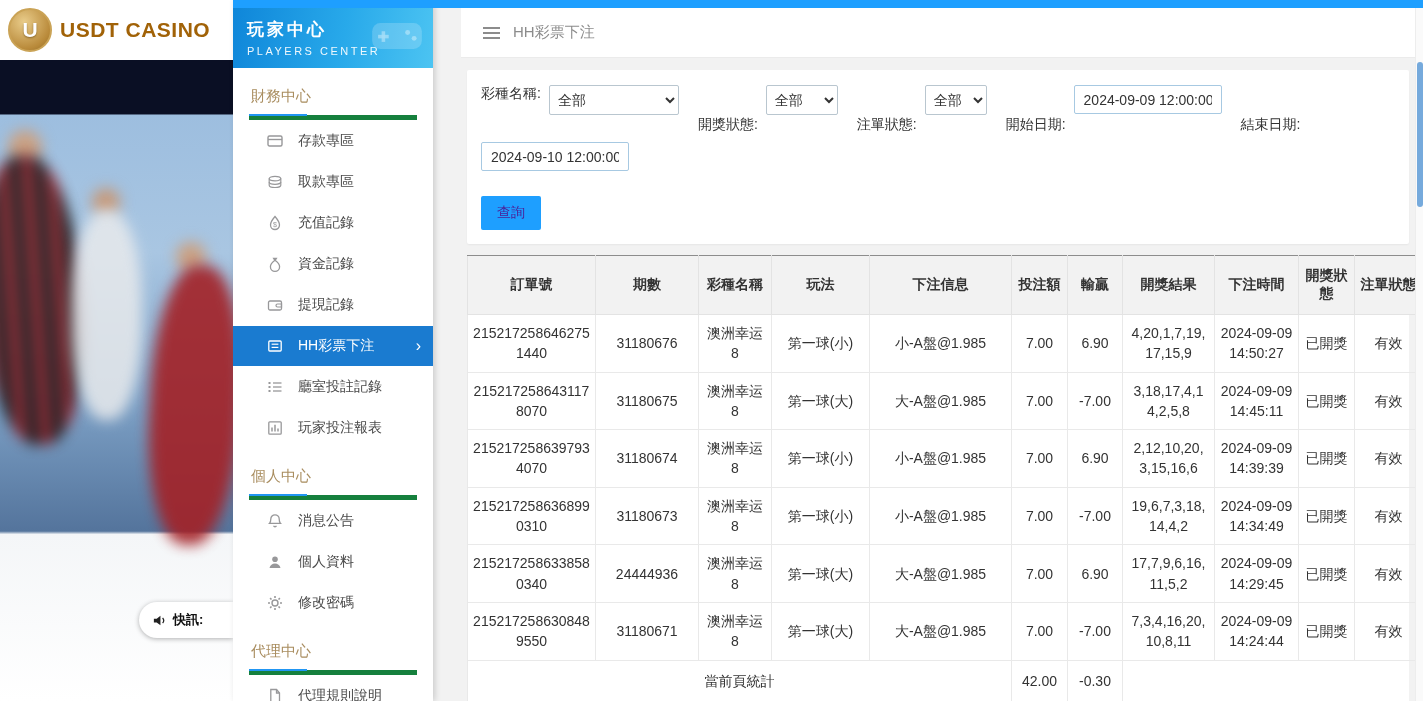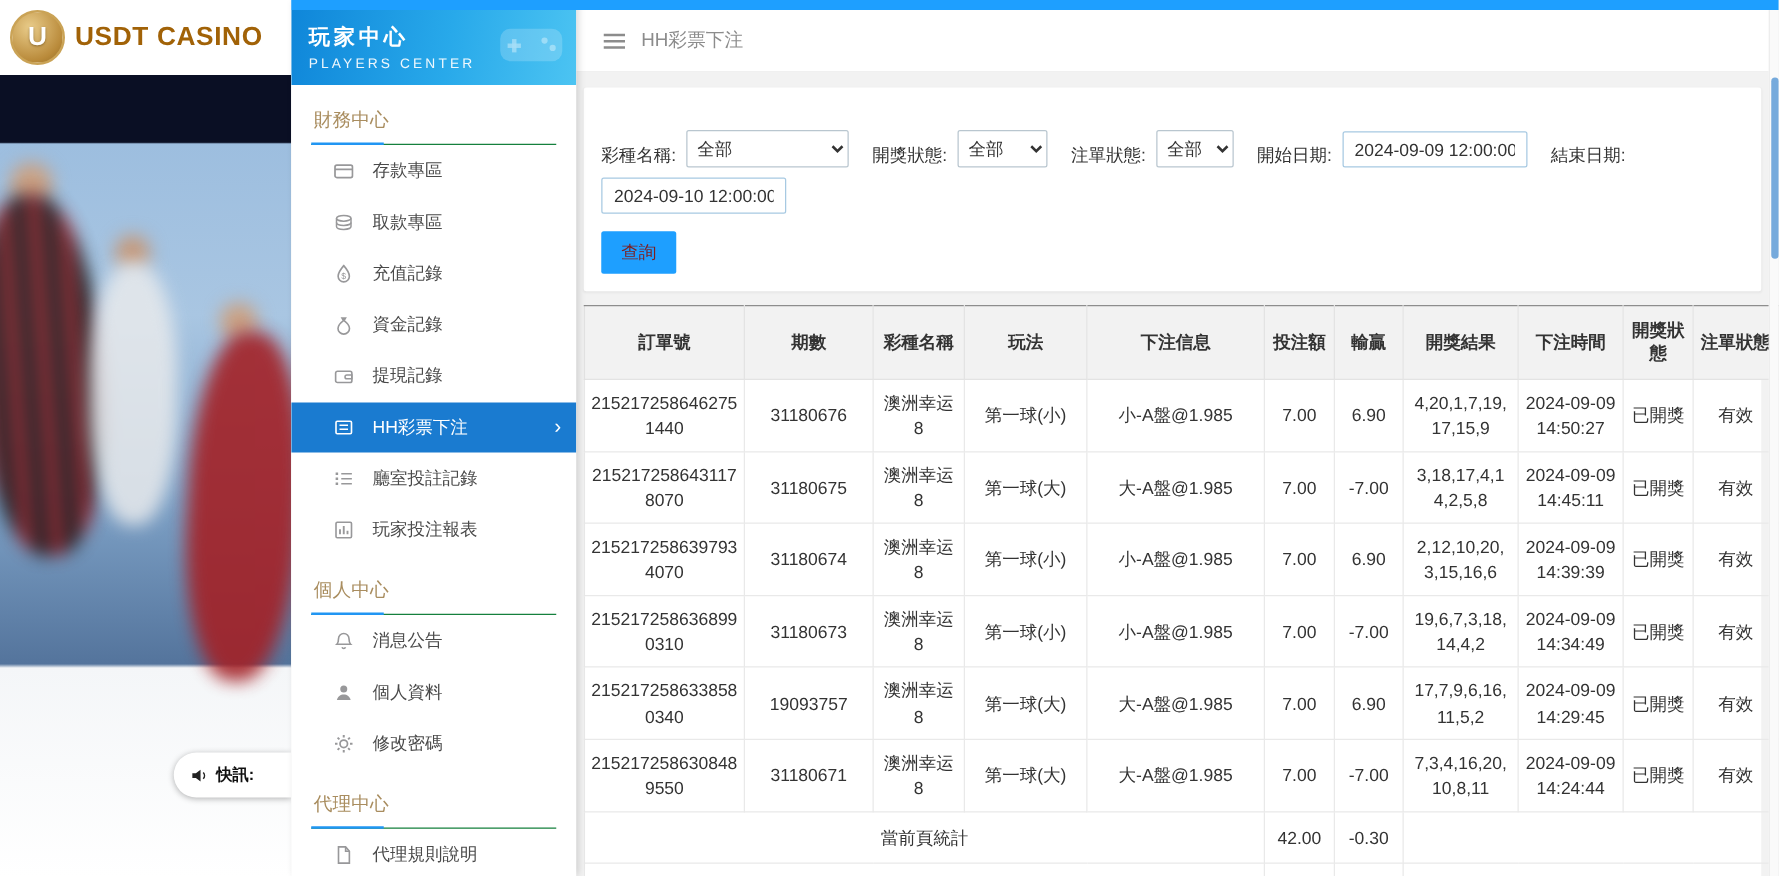--- a/index.html
+++ b/index.html
@@ -21,52 +21,52 @@
   .blob.h1 { left:8px; top:70px; width:34px; height:34px; background:#caa183; border-radius:50%; }
   .blob.h2 { left:92px; top:128px; width:28px; height:28px; background:#c59a7c; border-radius:50%; }
   .blob.h3 { left:176px; top:182px; width:30px; height:30px; background:#caa183; border-radius:50%; }
   .ticker-pill { position:absolute; right:0; bottom:63px; height:36px; width:94px; background:#fff; border-radius:18px 0 0 18px; box-shadow:0 1px 5px rgba(0,0,0,.3); display:flex; align-items:center; gap:6px; padding-left:13px; font-weight:bold; font-size:13px; color:#111; cursor:pointer; z-index:3; }
   .speaker svg { width:15px; height:15px; display:block; }
 
   
   .top-strip { position:absolute; left:233px; right:0; top:0; height:8px; background:#1e9fff; z-index:6; }
 
   
-  .sidebar { position:absolute; left:233px; top:0; width:228px; height:701px; background:#fff; box-shadow:2px 0 6px rgba(0,0,0,.16); z-index:5; padding-top:8px; overflow:hidden; }
+  .sidebar { position:absolute; left:233px; top:0; width:200px; height:701px; background:#fff; box-shadow:2px 0 6px rgba(0,0,0,.16); z-index:5; padding-top:8px; overflow:hidden; }
   .sb-header { height:60px; background:linear-gradient(100deg,#0f86d9 0%,#28a9ea 55%,#4cc4f2 100%); color:#fff; padding:10px 14px 0; position:relative; overflow:hidden; }
   .sb-title { font-size:17px; font-weight:bold; letter-spacing:3px; }
   .sb-subtitle { font-size:11px; letter-spacing:2.5px; opacity:.92; margin-top:4px; }
   .sb-gamepad { position:absolute; right:10px; top:12px; width:52px; opacity:.55; }
   .sb-gamepad svg { width:52px; height:32px; display:block; }
-  .sb-section-title { margin:10px 16px 0; padding:9px 0 9px 2px; color:#a98d5f; font-size:15px; border-bottom:1px solid #15803d; position:relative; }
+  .sb-section-title { margin:10px 16px 0; padding:9px 0 9px 2px; color:#a98d5f; font-size:15px; border-bottom:5px solid #15803d; position:relative; }
   .sb-section-title::after { content:''; position:absolute; left:0; bottom:-1px; width:58px; height:2px; background:#2196f3; }
   .sb-item { height:40px; display:flex; align-items:center; padding:0 12px 0 34px; gap:15px; font-size:14px; color:#4a4a4a; cursor:pointer; margin-top:1px; }
   .sb-item .sb-icon { width:16px; height:16px; color:#98989a; flex:0 0 16px; }
   .sb-item .sb-icon svg { width:16px; height:16px; display:block; }
   .sb-item.active { background:#1a7bd0; color:#fff; }
   .sb-item.active .sb-icon { color:#fff; }
   .sb-chevron { margin-left:auto; font-size:16px; line-height:1; }
 
   
   .main { position:absolute; left:461px; top:0; right:8px; bottom:0; background:#f2f2f2; }
   .main-header { margin-top:8px; height:50px; background:#fff; display:flex; align-items:center; gap:13px; padding-left:22px; color:#8c8c8c; font-size:15px; border-bottom:1px solid #ebebeb; }
   .hamburger { width:17px; display:inline-block; cursor:pointer; }
   .hamburger i { display:block; height:2px; background:#8c8c8c; margin:3px 0; }
   .content { padding:12px 6px 0; }
 
   .filter-panel { background:#fff; border-radius:2px; padding:15px 14px 14px; box-shadow:0 1px 2px rgba(0,0,0,.05); margin-bottom:11px; }
-  .filter-row { display:flex; align-items:flex-end; gap:8px; flex-wrap:wrap; font-size:14px; color:#333; }
+  .filter-row { display:flex; align-items:flex-start; gap:8px; flex-wrap:wrap; font-size:14px; color:#333; }
   .f-label { white-space:nowrap; }
   .f-label:not(:first-child) { margin-left:11px;margin-top:31px; }
   select.f-select { height:30px; border:1px solid #b9c6cf; border-radius:2px; font-size:14px; color:#333; background:#fff; padding:0 4px; cursor:pointer; }
   select[data-name="lottery-name-select"] { width:130px; }
   select[data-name="draw-status-select"] { width:72px; }
   select[data-name="order-status-select"] { width:62px; }
   input.f-input { width:148px; height:29px; border:1px solid #a7c9e2; border-radius:2px; padding:0 9px; font-size:14px; color:#333; }
-  .search-btn { margin-top:14px; background:#1e9fff; color:#7f1d1d; border:none; border-radius:2px; padding:8px 16px; font-size:14px; cursor:pointer; }
+  .search-btn { margin-top:25px; background:#1e9fff; color:#4c1d95; border:none; border-radius:2px; padding:8px 16px; font-size:14px; cursor:pointer; }
 
   .table-panel { background:#fff; margin-bottom:11px; }
   table { width:100%; border-collapse:collapse; table-layout:fixed; }
   col.c0{width:128px} col.c1{width:103px} col.c2{width:73px} col.c3{width:98px} col.c4{width:142px}
   col.c5{width:56px} col.c6{width:55px} col.c7{width:92px} col.c8{width:84px} col.c9{width:56px} col.c10{width:68px}
   th { background:#f2f2f2; font-weight:bold; font-size:14px; color:#333; padding:11px 2px; border:1px solid #e3e3e3; border-top:1px solid #8d8d8d; }
   td { font-size:14px; color:#333; padding:8px 5px; border:1px solid #e9e9e9; text-align:center; word-break:break-all; line-height:1.45; }
   tr.data-row td { height:56px; }
   tr.summary-row td { padding:10px 5px; }
 
@@ -367,21 +367,21 @@
               <td data-name="cell-bet-info">小-A盤@1.985</td>
               <td data-name="cell-bet-amount">7.00</td>
               <td data-name="cell-win-loss">-7.00</td>
               <td data-name="cell-draw-result">19,6,7,3,18,14,4,2</td>
               <td data-name="cell-bet-time">2024-09-09 14:34:49</td>
               <td data-name="cell-draw-status">已開獎</td>
               <td data-name="cell-order-status">有效</td>
             </tr>
             <tr class="data-row" data-name="table-row">
               <td data-name="cell-order-no">2152172586338580340</td>
-              <td data-name="cell-period">19093757</td>
+              <td data-name="cell-period">24444936</td>
               <td data-name="cell-lottery-name">澳洲幸运8</td>
               <td data-name="cell-play-type">第一球(大)</td>
               <td data-name="cell-bet-info">大-A盤@1.985</td>
               <td data-name="cell-bet-amount">7.00</td>
               <td data-name="cell-win-loss">6.90</td>
               <td data-name="cell-draw-result">17,7,9,6,16,11,5,2</td>
               <td data-name="cell-bet-time">2024-09-09 14:29:45</td>
               <td data-name="cell-draw-status">已開獎</td>
               <td data-name="cell-order-status">有效</td>
             </tr>

